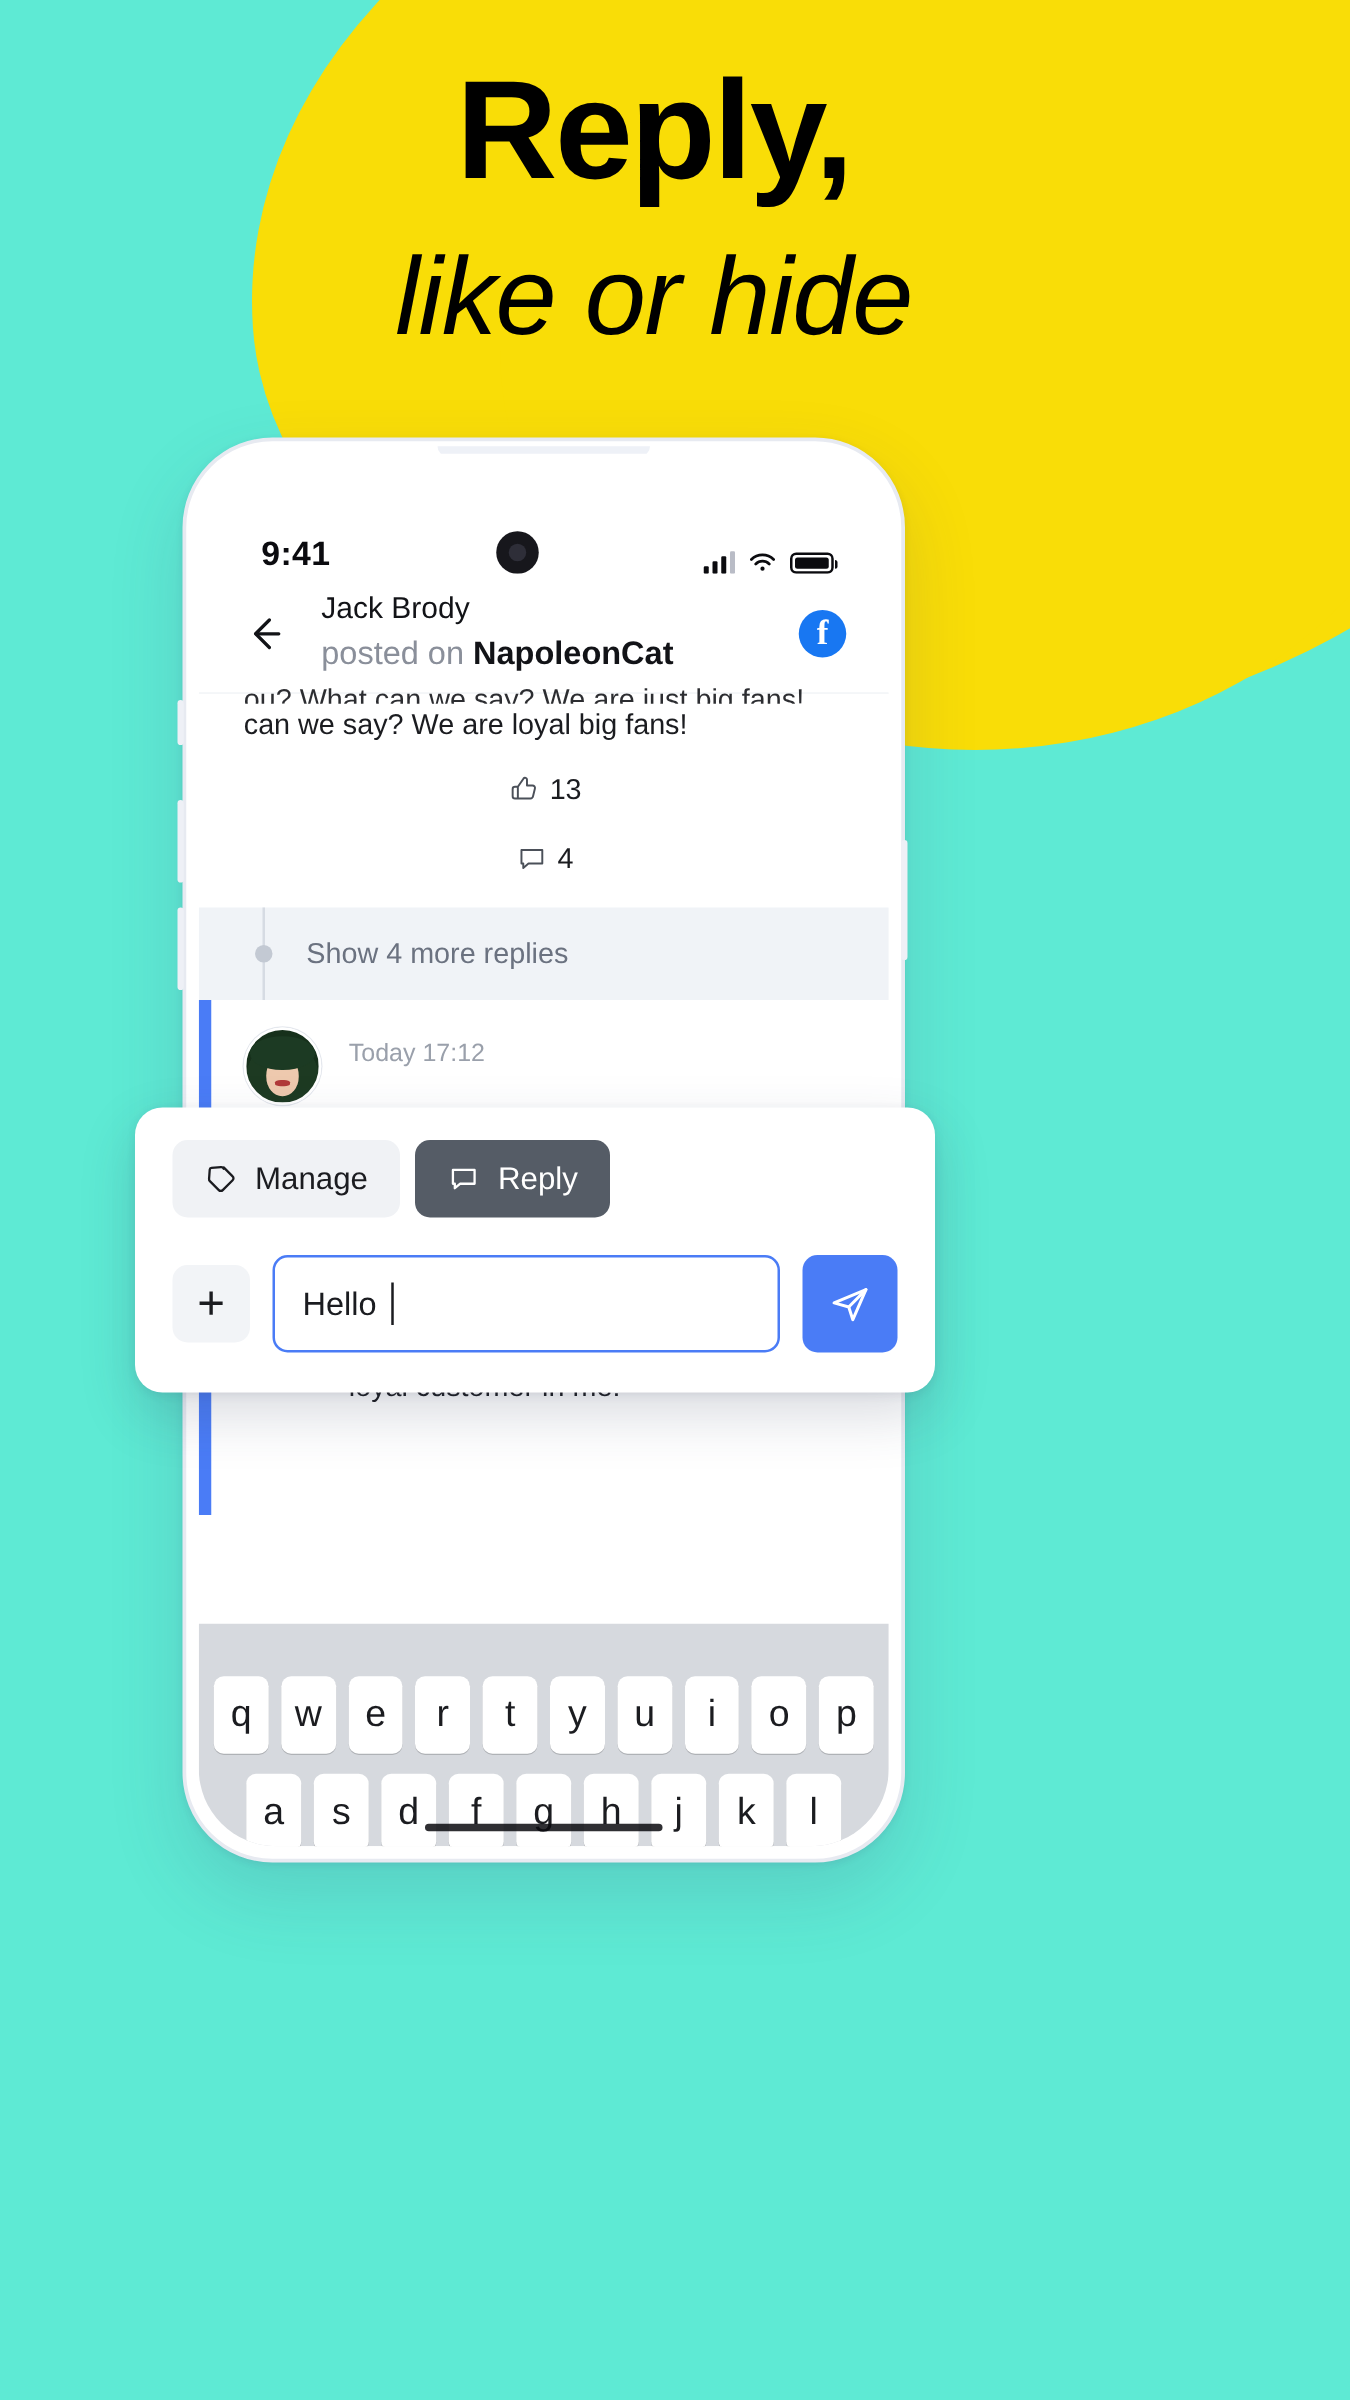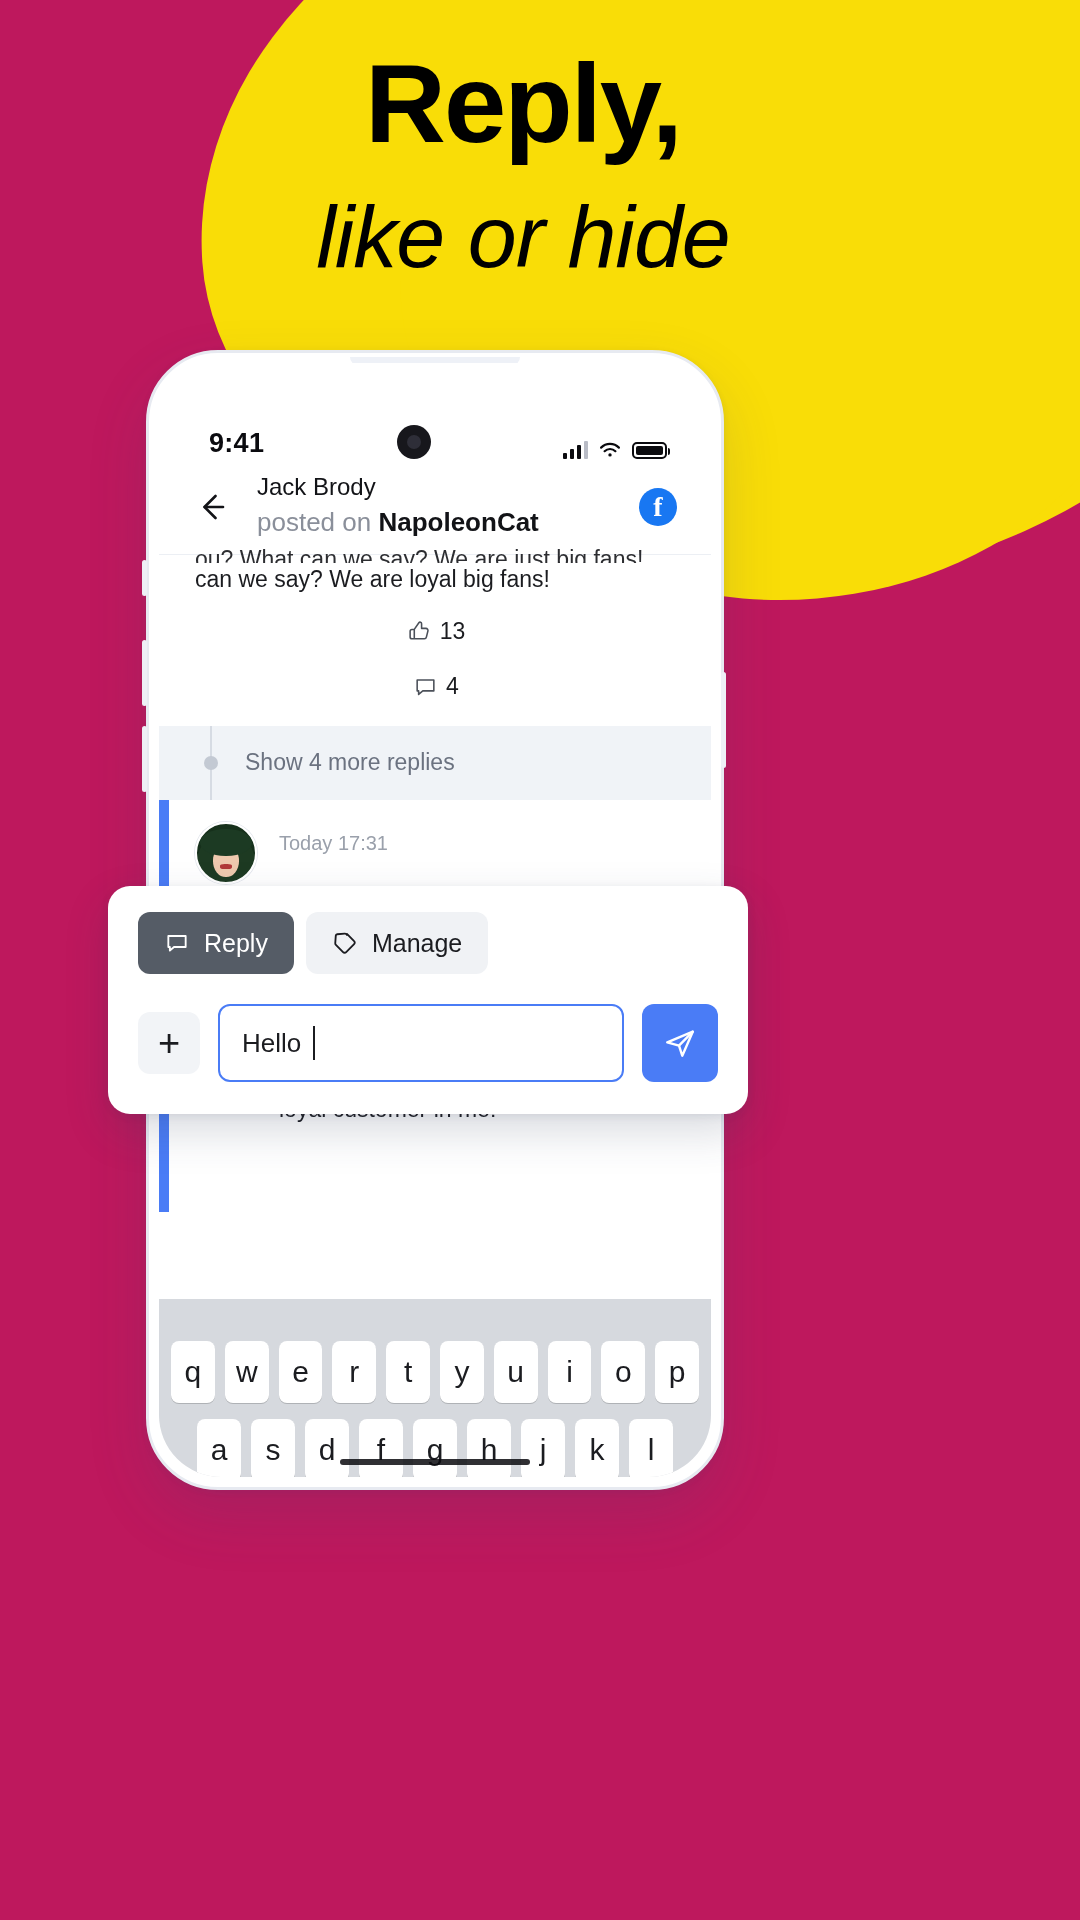--- a/index.html
+++ b/index.html
@@ -2,21 +2,21 @@
 <html><head>
 <meta charset="utf-8">
 <style>
   * { box-sizing: border-box; margin: 0; padding: 0; }
   html, body {
     width: 1080px; height: 1920px;
     background: #ffffff;
     font-family: "Liberation Sans", sans-serif;
     overflow: hidden;
   }
-  #stage { position: relative; width: 1080px; height: 1920px; background:#be185d; }
+  #stage { position: relative; width: 1080px; height: 1920px; background:#5eead4; }
 
   
   .blob {
     position: absolute;
     top: -170px; left: 200px;
     width: 1060px; height: 760px;
     background: #F9DD07;
     border-radius: 48% 42% 46% 54% / 52% 56% 44% 48%;
     transform: rotate(-4deg);
   }
@@ -348,21 +348,21 @@
         </div>
 
         <div class="reply-row">
           <div class="marker"></div>
           <div class="rr-head">
             <div class="avatar">
               <div class="face"></div>
                 <div class="hat"></div>
                 <div class="lips"></div>
             </div>
-            <div class="rr-time">Today 17:31</div>
+            <div class="rr-time">Today 17:12</div>
           </div>
           <div class="rr-body">
             <div class="rr-photo">
               <div class="sail s1"></div>
                 <div class="sail s2"></div>
               <div class="sail s3"></div>
                 <div class="sail s4"></div>
             </div>
             <div class="rr-text">Absolutely loved your serviceKeep up the fantastic work – you've earned a loyal customer in me!</div>
           </div>
@@ -395,32 +395,32 @@
 
           <div class="homebar"></div>
         </div>
 
       </div>
     </div>
   </div>
 
   <div class="reply-panel">
     <div class="tabs">
+      <div class="tab idle">
+        <svg width="26" height="26" viewBox="0 0 24 24">
+          <path d="M13.8 3.6 20.4 10.2a2 2 0 0 1 0 2.9l-7.3 7.3a2 2 0 0 1-2.9 0L3.6 13.8a2 2 0 0 1-.6-1.6l.5-7a1.4 1.4 0 0 1 1.3-1.3l7-.5a2 2 0 0 1 2 1.2z" stroke="#1b1c20" stroke-width="1.7" fill="none" stroke-linejoin="round"></path>
+        </svg>
+        <span>Manage</span>
+      </div>
       <div class="tab active">
         <svg width="26" height="26" viewBox="0 0 24 24">
           <path d="M4 5.5h16v10.2H9.2L5.4 19v-3.3H4z" stroke="#ffffff" stroke-width="1.7" fill="none" stroke-linejoin="round"></path>
         </svg>
         <span>Reply</span>
       </div>
-      <div class="tab idle">
-        <svg width="26" height="26" viewBox="0 0 24 24">
-          <path d="M13.8 3.6 20.4 10.2a2 2 0 0 1 0 2.9l-7.3 7.3a2 2 0 0 1-2.9 0L3.6 13.8a2 2 0 0 1-.6-1.6l.5-7a1.4 1.4 0 0 1 1.3-1.3l7-.5a2 2 0 0 1 2 1.2z" stroke="#1b1c20" stroke-width="1.7" fill="none" stroke-linejoin="round"></path>
-        </svg>
-        <span>Manage</span>
-      </div>
     </div>
 
     <div class="composer">
       <div class="plus-btn">+</div>
       <div class="input-box">
         <span>Hello </span>
         <span class="caret"></span>
       </div>
       <div class="send-btn">
         <svg width="34" height="34" viewBox="0 0 24 24">

